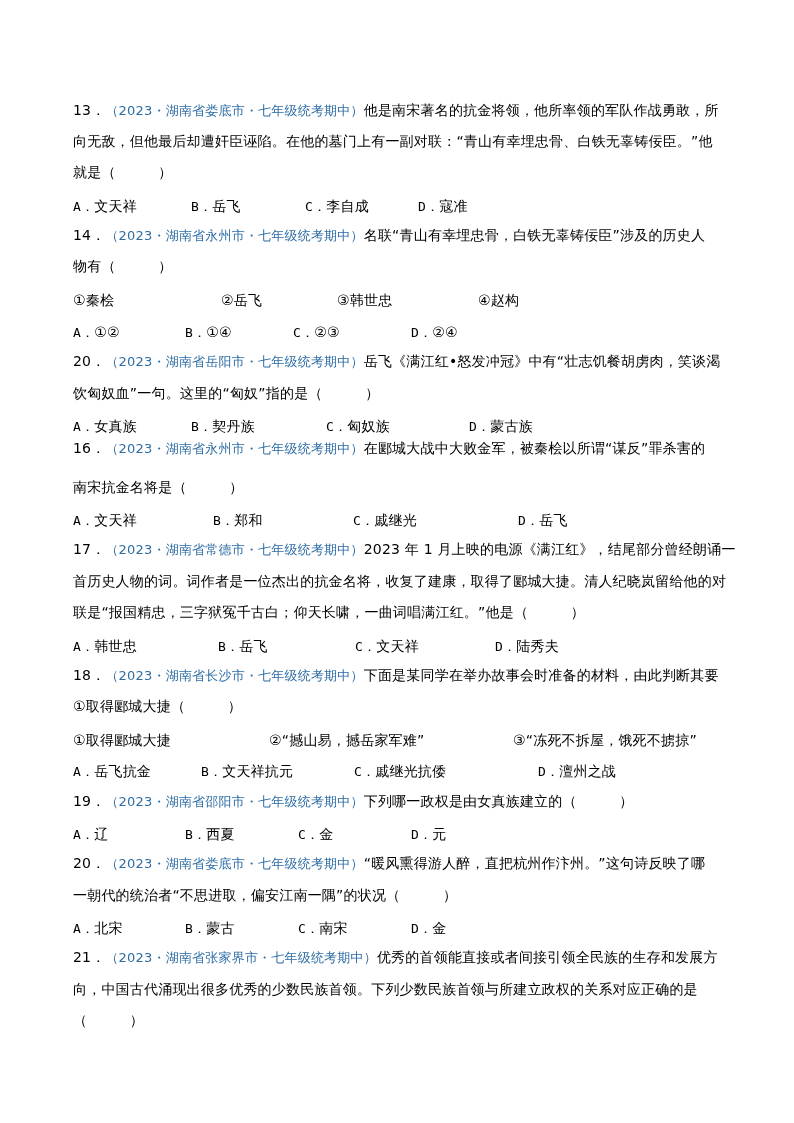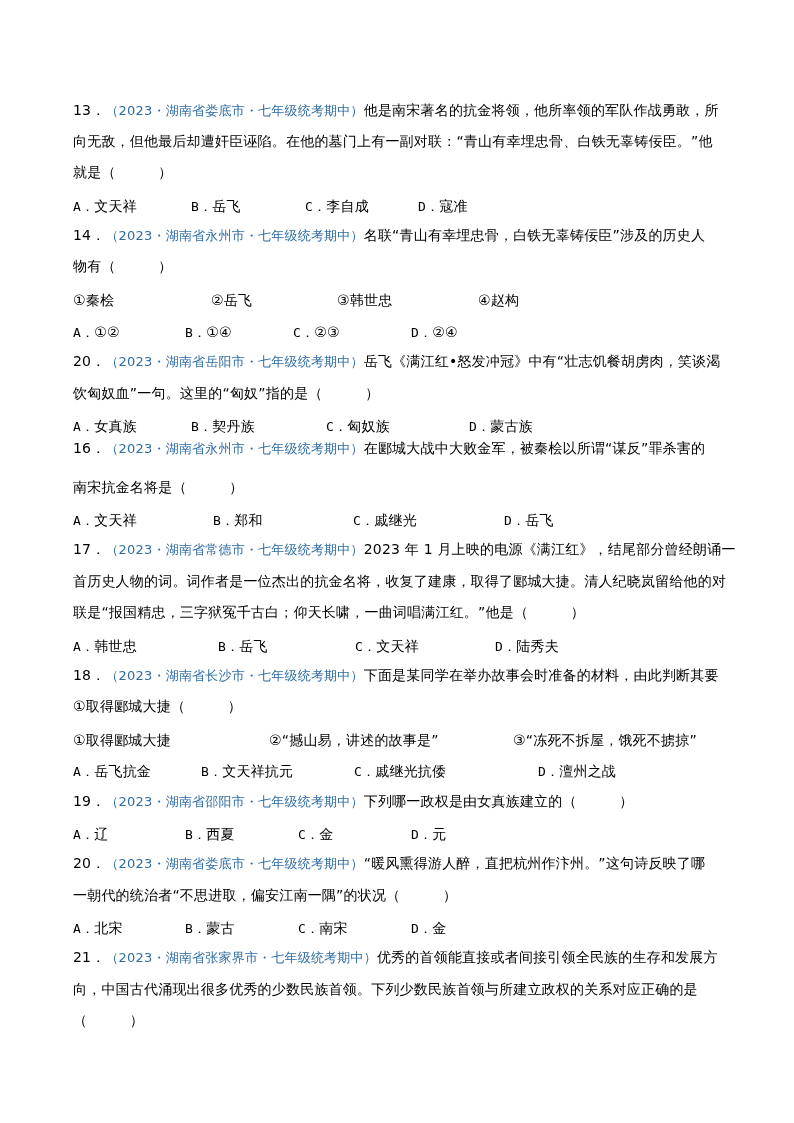--- a/index.html
+++ b/index.html
@@ -27,21 +27,21 @@
     <span class="opt" style="left:232px"><span class="lbl">C．</span><span>李自成</span></span>
     <span class="opt" style="left:345px"><span class="lbl">D．</span><span>寇准</span></span>
   </div>
 
   <div class="line" style="top:125px">
     <span>14．</span><span class="src">（2023・湖南省永州市・七年级统考期中）</span><span>名联“青山有幸埋忠骨，白铁无辜铸佞臣”涉及的历史人</span>
   </div>
   <div class="line" style="top:156px">物有（　　　）</div>
   <div class="line" style="top:188px;width:650px">
     <span class="opt" style="left:0">①秦桧</span>
-    <span class="opt" style="left:138px">②岳飞</span>
+    <span class="opt" style="left:148px">②岳飞</span>
     <span class="opt" style="left:264px">③韩世忠</span>
     <span class="opt" style="left:405px">④赵构</span>
   </div>
   <div class="line" style="top:220px;width:650px">
     <span class="opt" style="left:0"><span class="lbl">A．</span><span>①②</span></span>
     <span class="opt" style="left:112px"><span class="lbl">B．</span><span>①④</span></span>
     <span class="opt" style="left:220px"><span class="lbl">C．</span><span>②③</span></span>
     <span class="opt" style="left:338px"><span class="lbl">D．</span><span>②④</span></span>
   </div>
 
@@ -57,42 +57,42 @@
   </div>
 
   <div class="line" style="top:338px">
     <span>16．</span><span class="src">（2023・湖南省永州市・七年级统考期中）</span><span>在郾城大战中大败金军，被秦桧以所谓“谋反”罪杀害的</span>
   </div>
   <div class="line" style="top:377px">南宋抗金名将是（　　　）</div>
   <div class="line" style="top:408px;width:650px">
     <span class="opt" style="left:0"><span class="lbl">A．</span><span>文天祥</span></span>
     <span class="opt" style="left:140px"><span class="lbl">B．</span><span>郑和</span></span>
     <span class="opt" style="left:280px"><span class="lbl">C．</span><span>戚继光</span></span>
-    <span class="opt" style="left:431px"><span class="lbl">D．</span><span>岳飞</span></span>
+    <span class="opt" style="left:445px"><span class="lbl">D．</span><span>岳飞</span></span>
   </div>
 
   <div class="line" style="top:439px">
     <span>17．</span><span class="src">（2023・湖南省常德市・七年级统考期中）</span><span>2023 年 1 月上映的电源《满江红》，结尾部分曾经朗诵一</span>
   </div>
   <div class="line" style="top:471px">首历史人物的词。词作者是一位杰出的抗金名将，收复了建康，取得了郾城大捷。清人纪晓岚留给他的对</div>
   <div class="line" style="top:502px">联是“报国精忠，三字狱冤千古白；仰天长啸，一曲词唱满江红。”他是（　　　）</div>
   <div class="line" style="top:534px;width:650px">
     <span class="opt" style="left:0"><span class="lbl">A．</span><span>韩世忠</span></span>
     <span class="opt" style="left:145px"><span class="lbl">B．</span><span>岳飞</span></span>
     <span class="opt" style="left:282px"><span class="lbl">C．</span><span>文天祥</span></span>
     <span class="opt" style="left:422px"><span class="lbl">D．</span><span>陆秀夫</span></span>
   </div>
 
   <div class="line" style="top:565px">
     <span>18．</span><span class="src">（2023・湖南省长沙市・七年级统考期中）</span><span>下面是某同学在举办故事会时准备的材料，由此判断其要</span>
   </div>
   <div class="line" style="top:596px">①取得郾城大捷（　　　）</div>
   <div class="line" style="top:628px;width:650px">
     <span class="opt" style="left:0">①取得郾城大捷</span>
-    <span class="opt" style="left:196px">②“撼山易，讲述的故事是”</span>
+    <span class="opt" style="left:196px">②“撼山易，撼岳家军难”</span>
     <span class="opt" style="left:440px">③“冻死不拆屋，饿死不掳掠”</span>
   </div>
   <div class="line" style="top:659px;width:650px">
     <span class="opt" style="left:0"><span class="lbl">A．</span><span>岳飞抗金</span></span>
     <span class="opt" style="left:128px"><span class="lbl">B．</span><span>文天祥抗元</span></span>
     <span class="opt" style="left:281px"><span class="lbl">C．</span><span>戚继光抗倭</span></span>
     <span class="opt" style="left:465px"><span class="lbl">D．</span><span>澶州之战</span></span>
   </div>
 
   <div class="line" style="top:691px">

